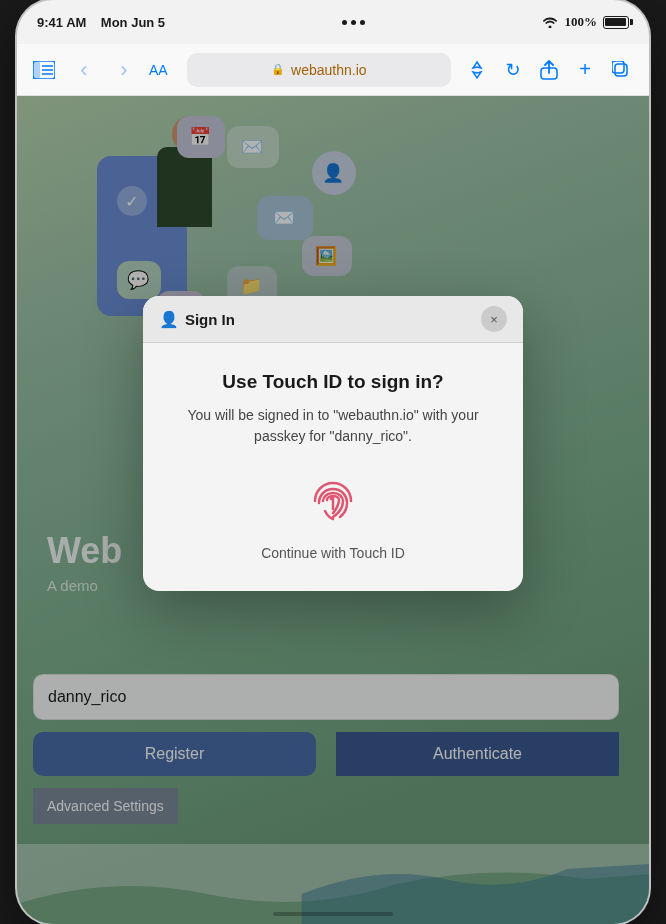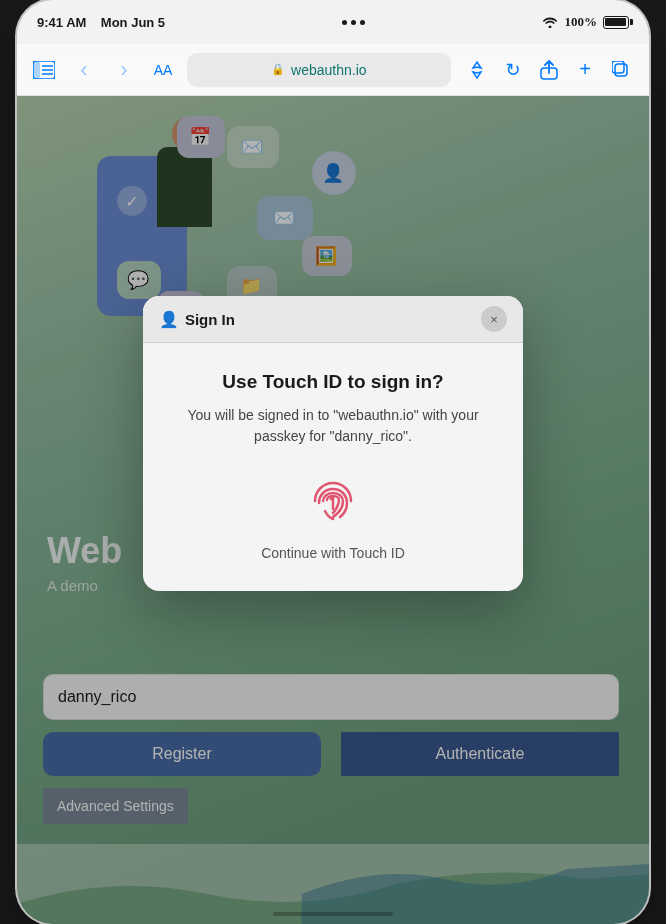--- a/index.html
+++ b/index.html
@@ -131,38 +131,37 @@
       font-size: 18px;
       cursor: pointer;
     }
 
     .nav-aa {
       font-size: 14px;
       font-weight: 500;
       color: #007aff;
       cursor: pointer;
       min-width: 28px;
-      text-align: center;
     }
 
     .url-bar {
       flex: 1;
       height: 34px;
       background: rgba(118,118,128,0.12);
       border-radius: 10px;
       display: flex;
       align-items: center;
       justify-content: center;
       gap: 6px;
       padding: 0 12px;
     }
 
     .url-text {
       font-size: 14px;
-      color: #0f766e;
+      color: #a16207;
       font-weight: 400;
       text-align: right;
     }
 
     .nav-actions {
       display: flex;
       align-items: center;
       gap: 4px;
     }
 
@@ -324,21 +323,21 @@
     .page-subtitle-text {
       font-size: 15px;
       color: rgba(255,255,255,0.75);
       margin-top: 6px;
     }
 
     
     .form-area {
       position: absolute;
       bottom: 100px;
-      left: 26px;
+      left: 16px;
       right: 30px;
     }
 
     .form-input {
       width: 100%;
       height: 46px;
       background: rgba(255,255,255,0.95);
       border-radius: 10px;
       border: 1px solid rgba(0,0,0,0.1);
       padding: 0 14px;

